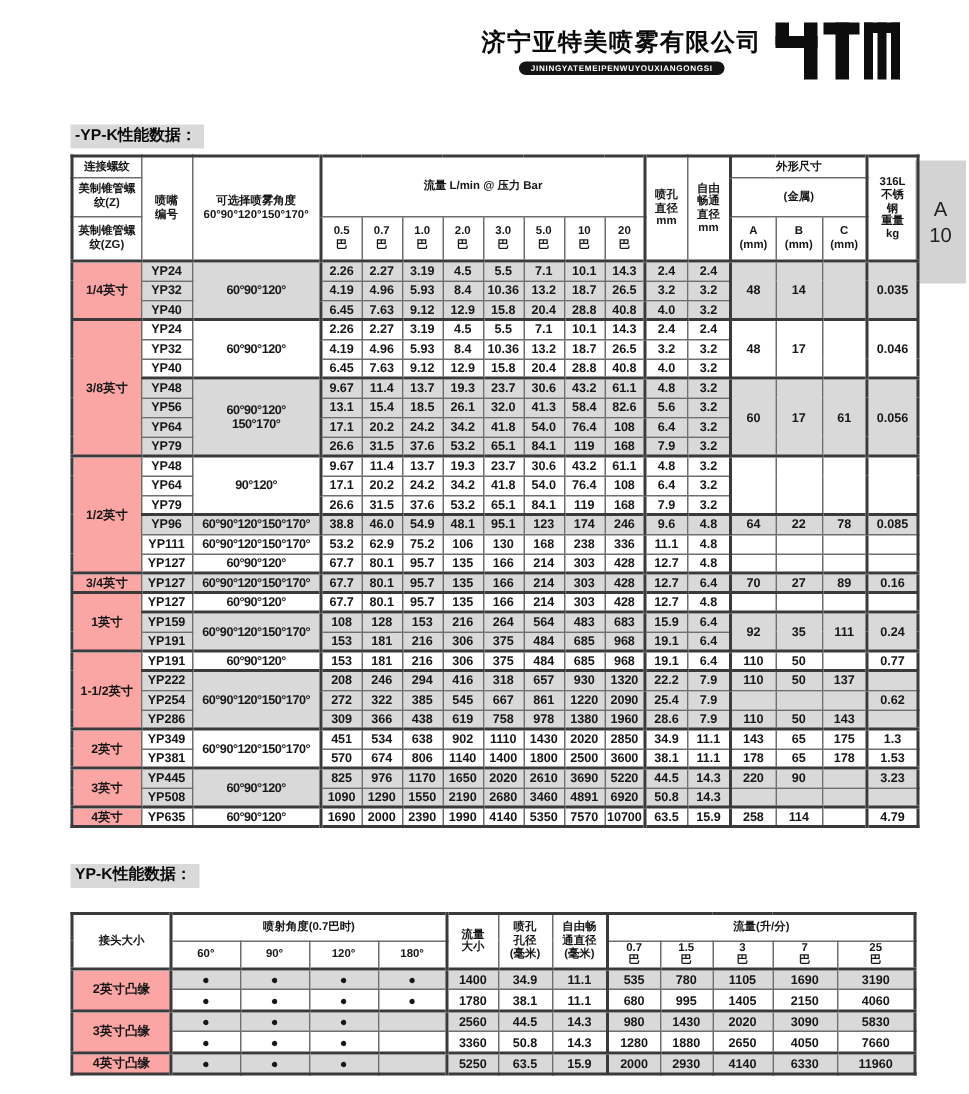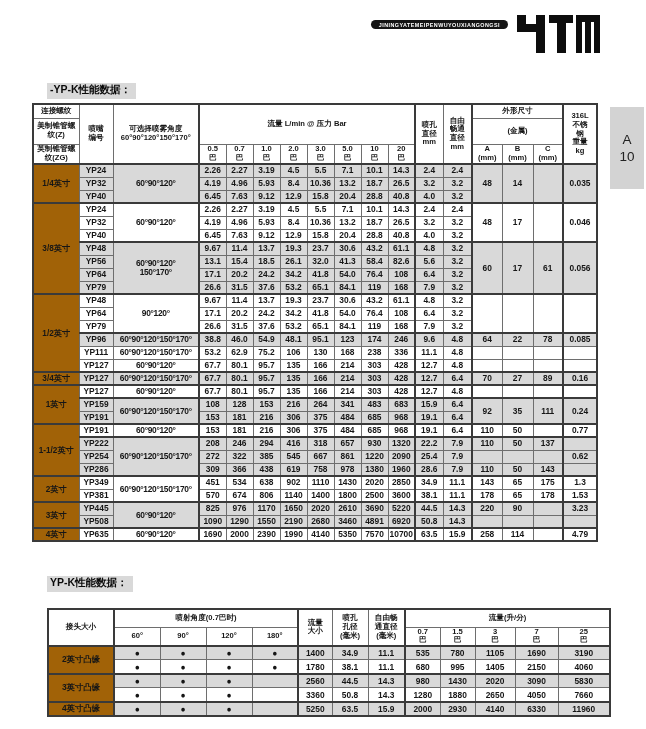--- a/index.html
+++ b/index.html
@@ -21,49 +21,50 @@
             font-size:13.5px;color:#222}
 
   
   .sec-title{position:absolute;left:47px;display:inline-block;background:#d9d9d9;
              font-size:10.5px;font-weight:bold;padding:0 5px 2px 3px;color:#0a0a0a}
   #title1{top:83px}
   #title2{top:576px}
 
   
   table{border-collapse:collapse;table-layout:fixed;position:absolute;border:2px solid #3a3a3a}
-  #table1{left:32px;top:103px;width:564px}
+  #table1{left:47px;top:103px;width:564px}
   #table2{left:47px;top:608px;width:562px}
   th,td{border:1px solid #6e6e6e;padding:0 1px;text-align:center;vertical-align:middle;
         overflow:hidden;font-weight:bold;color:#161616}
   thead th{font-size:7.6px;line-height:1.15}
   #table1 thead tr:nth-child(1){height:14px}
   #table1 thead tr:nth-child(2){height:26px}
-  #table1 thead tr:nth-child(3){height:20px}
+  #table1 thead tr:nth-child(3){height:30px}
   #table1 tbody tr{height:13px}
   #table1 tbody td{font-size:8.4px;line-height:1.05}
   #table2 thead tr:nth-child(1){height:18px}
   #table2 thead tr:nth-child(2){height:17px}
   #table2 tbody tr{height:14px}
   #table2 tbody td,#table2 tbody th{font-size:8.4px}
   thead{border-bottom:2px solid #3a3a3a}
   tr.sec td,tr.sec th{border-top:2px solid #3a3a3a}
   tr.grp td{border-top:2px solid #3a3a3a}
   .bl{border-left:2px solid #3a3a3a}
   tr.g td{background:#d9d9d9}
-  th.secl{background:#a16207;font-size:8.2px}
+  th.secl{background:#fca5a5;font-size:8.2px}
   td.noz{font-size:8.2px}
   td.ang{font-size:7.2px;letter-spacing:-.3px;line-height:1.15}
   td.dot{font-size:6.5px}
 </style>
 </head>
 <body>
 
 <div class="brand">
   <div class="brand-text">
+    <div class="company-cn">济宁亚特美喷雾有限公司</div>
     <div class="company-en">JININGYATEMEIPENWUYOUXIANGONGSI</div>
   </div>
   <div class="logo">
     <svg width="84" height="40" viewBox="0 0 84 40" aria-hidden="true">
       <g fill="#0d0d0d">
         <rect x="1" y="1" width="9" height="15"></rect>
         <rect x="1" y="10" width="28" height="8"></rect>
         <rect x="20" y="1" width="9" height="38"></rect>
         <rect x="33" y="1" width="24" height="8"></rect>
         <rect x="41" y="1" width="9" height="38"></rect>
@@ -443,21 +444,21 @@
         <td rowspan="1" class="bl"></td>
       </tr>
       <tr class="g  grp">
         <td class="noz">YP159</td>
         <td rowspan="2" class="ang pre">60°90°120°150°170°</td>
         <td class="bl">108</td>
         <td class="">128</td>
         <td class="">153</td>
         <td class="">216</td>
         <td class="">264</td>
-        <td class="">341</td>
+        <td class="">564</td>
         <td class="">483</td>
         <td class="">683</td>
         <td class="bl">15.9</td>
         <td class="">6.4</td>
         <td rowspan="2" class="bl">92</td>
         <td rowspan="2" class="">35</td>
         <td rowspan="2" class="">111</td>
         <td rowspan="2" class="bl">0.24</td>
       </tr>
       <tr class="g  ">

